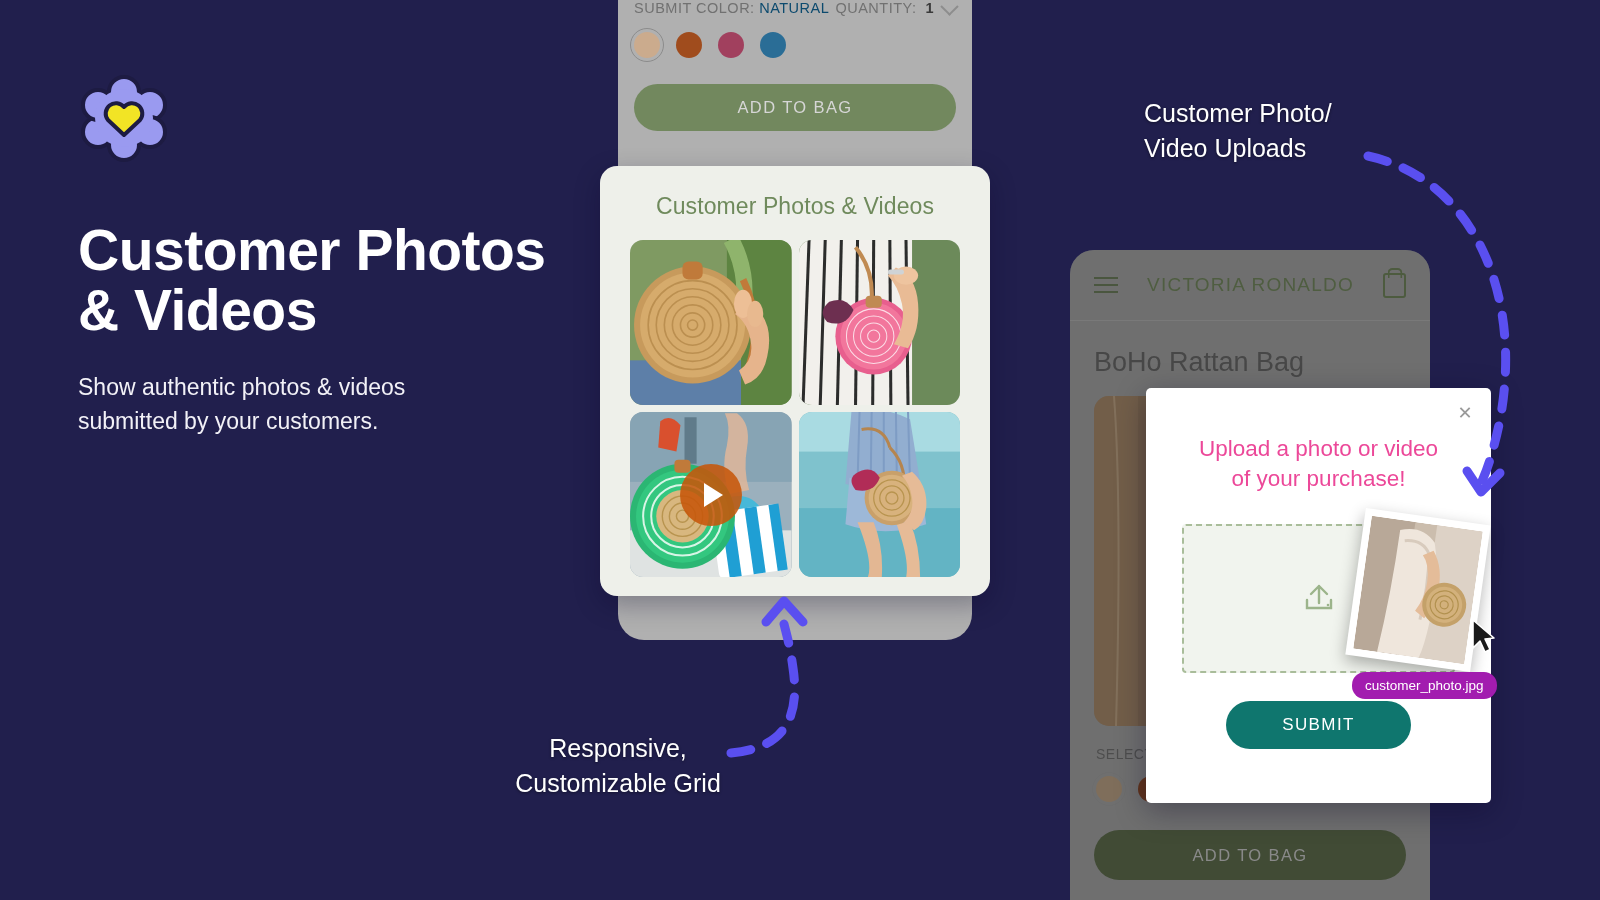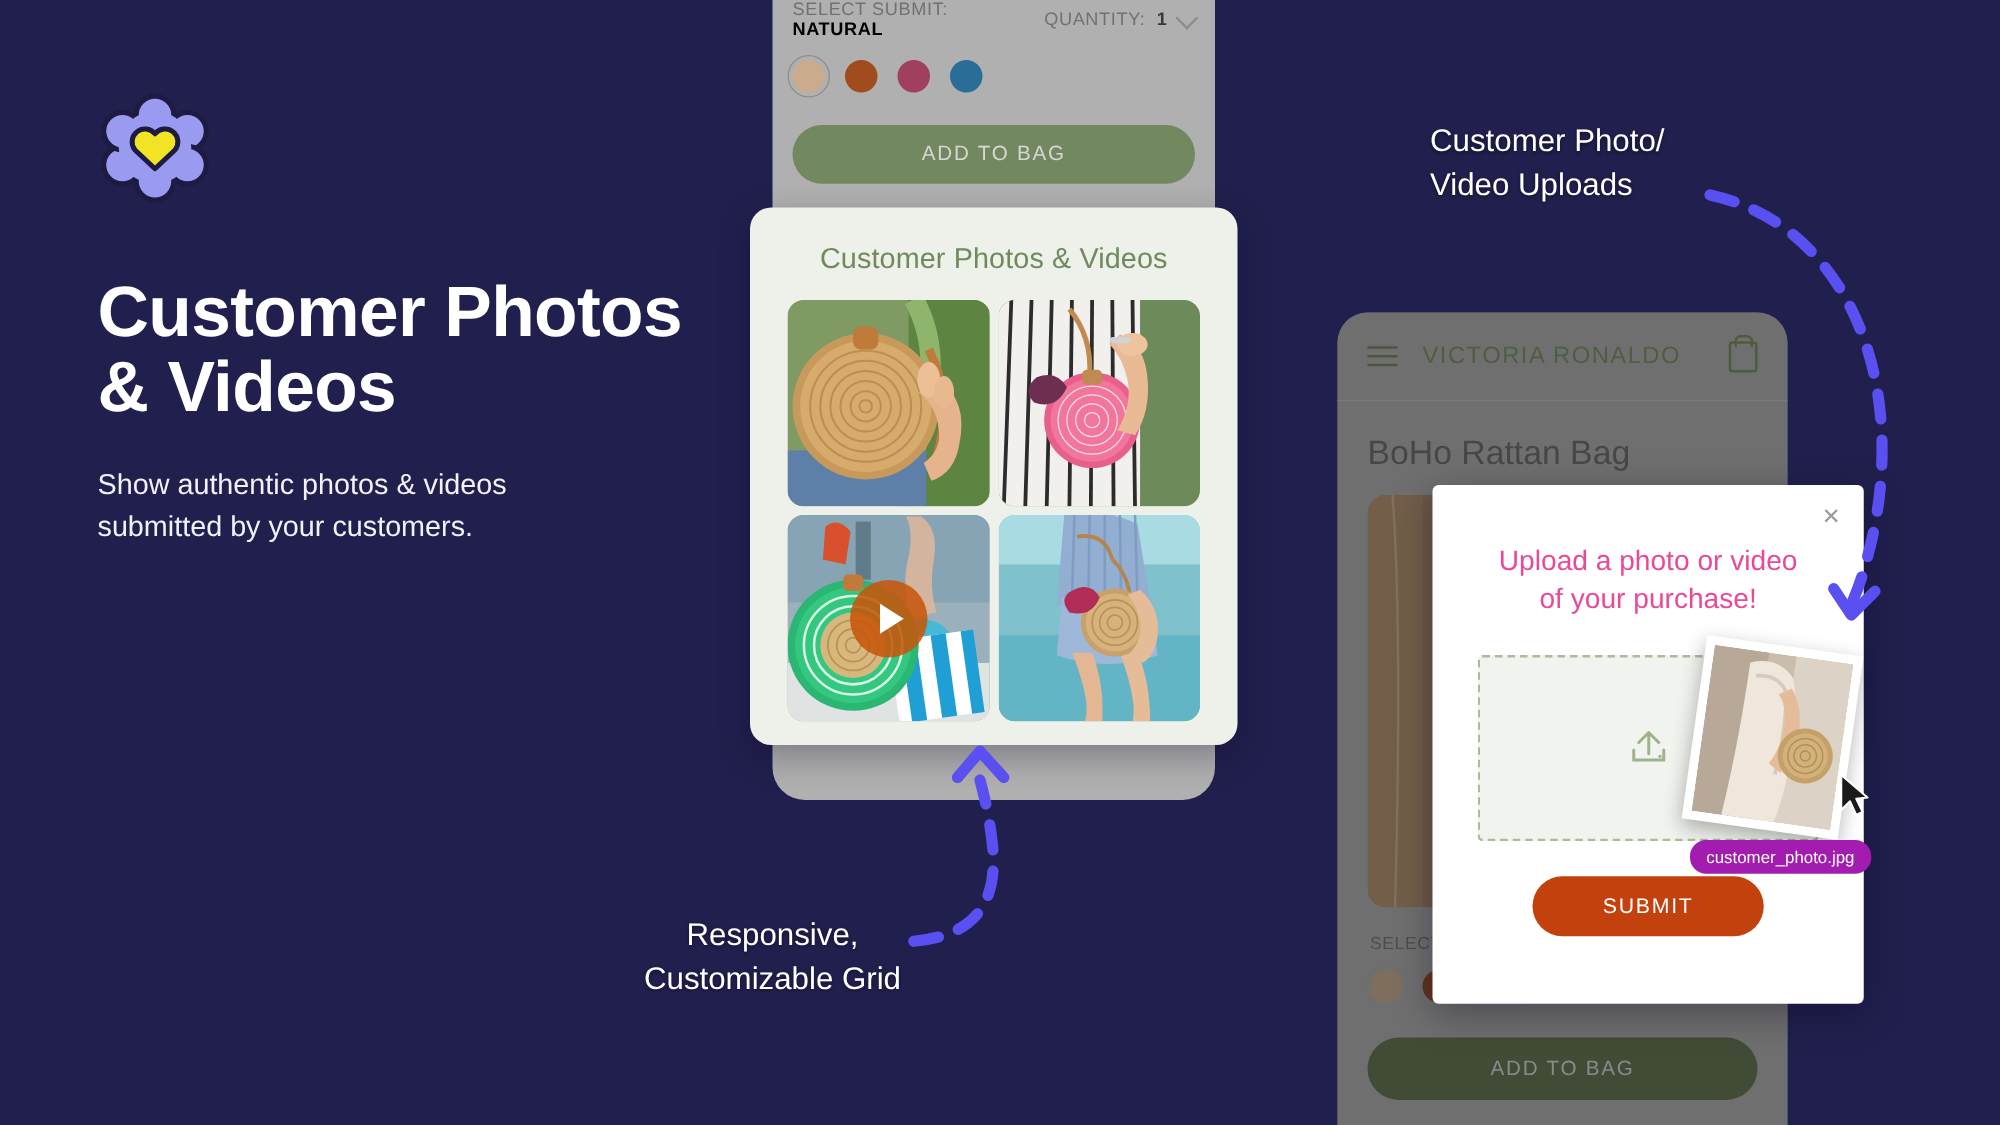--- a/index.html
+++ b/index.html
@@ -70,21 +70,21 @@
   }
   .opt-row {
     display: flex;
     justify-content: space-between;
     align-items: center;
     padding: 0 4px;
     font-size: 14.5px;
     letter-spacing: 0.5px;
   }
   .opt-label { color: #717171; }
-  .opt-label b { color: #000000; font-weight: bold; }
+  .opt-label b { color: #0c4a6e; font-weight: normal; }
   .qty { display: flex; align-items: flex-end; gap: 9px; color: #717171; }
   .chev {
     width: 11px; height: 11px;
     border-right: 2px solid #8d8d8d;
     border-bottom: 2px solid #8d8d8d;
     transform: rotate(45deg) translate(-2px,-2px);
   }
   .swatches {
     display: flex;
     gap: 16px;
@@ -185,21 +185,21 @@
   }
   .burger { width: 24px; }
   .burger i {
     display: block;
     height: 2px;
     background: #596b49;
     margin: 5px 0;
   }
   .pr-brand {
     flex: 1;
-    text-align: left;
+    text-align: center;
     color: #60754c;
     font-size: 19px;
     letter-spacing: 1.2px;
   }
   .bag-ico {
     width: 19px; height: 21px;
     border: 2px solid #5d7149;
     border-radius: 3px;
     position: relative;
   }
@@ -289,21 +289,21 @@
     background: #f1f4ee;
     display: flex;
     align-items: center;
     justify-content: center;
   }
   .modal-submit {
     margin: 28px auto 0 auto;
     width: 185px;
     height: 48px;
     border-radius: 24px;
-    background: #c2410c;
+    background: #0f766e;
     color: #ffffff;
     font-size: 17px;
     letter-spacing: 1.4px;
     display: flex;
     align-items: center;
     justify-content: center;
     border: none;
   }
 
   
@@ -378,21 +378,21 @@
     <h1 class="headline">Customer Photos
 &amp; Videos</h1>
     <p class="subcopy">Show authentic photos &amp; videos
 submitted by your customers.</p>
   </div>
 
   <div class="phone-center">
     <div class="pc-inner">
       <div class="opt-row">
         <div class="opt-label">
-          <span>SELECT SUBMIT:</span>
+          <span>SUBMIT COLOR:</span>
           <b>NATURAL</b>
         </div>
         <div class="qty">
           <span>QUANTITY:</span>
           <b style="color:#3a3a3a">1</b>
           <span class="chev"></span>
         </div>
       </div>
       <div class="swatches">
         <span class="sw sel" style="background:#cbab8d"></span>

